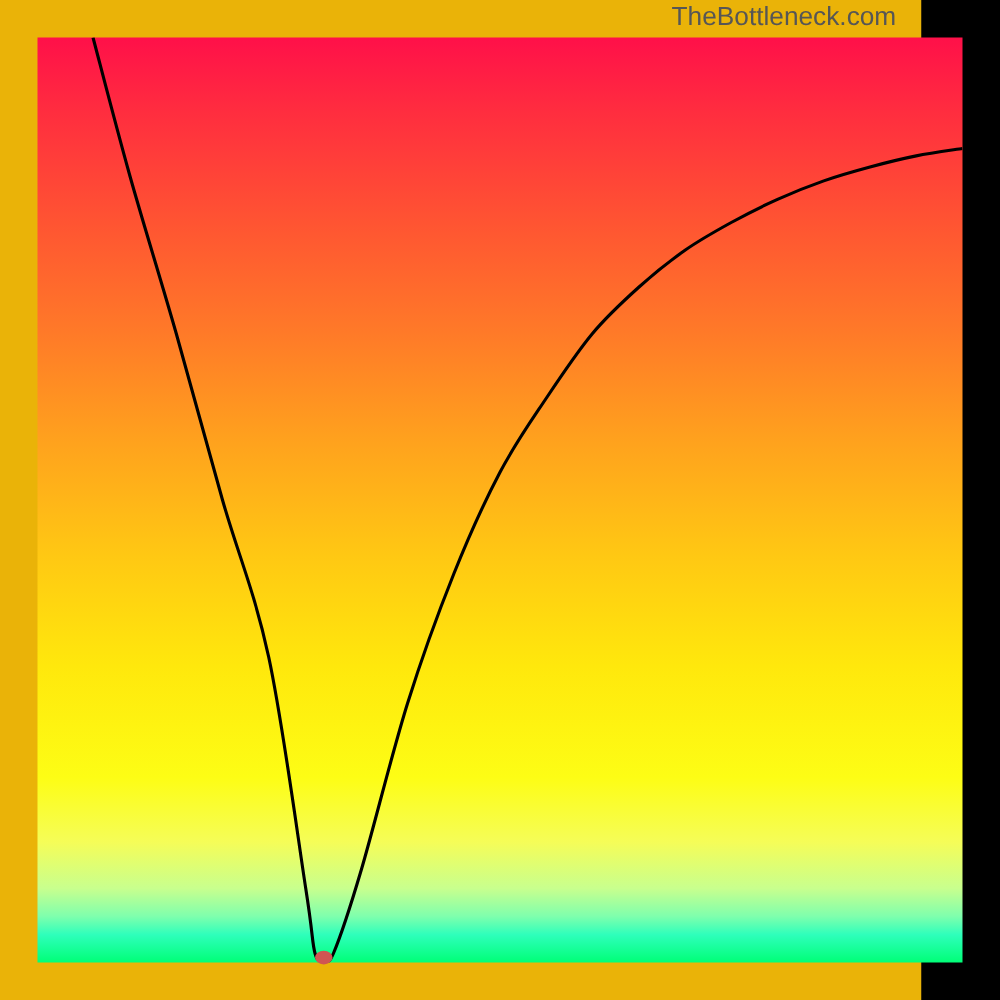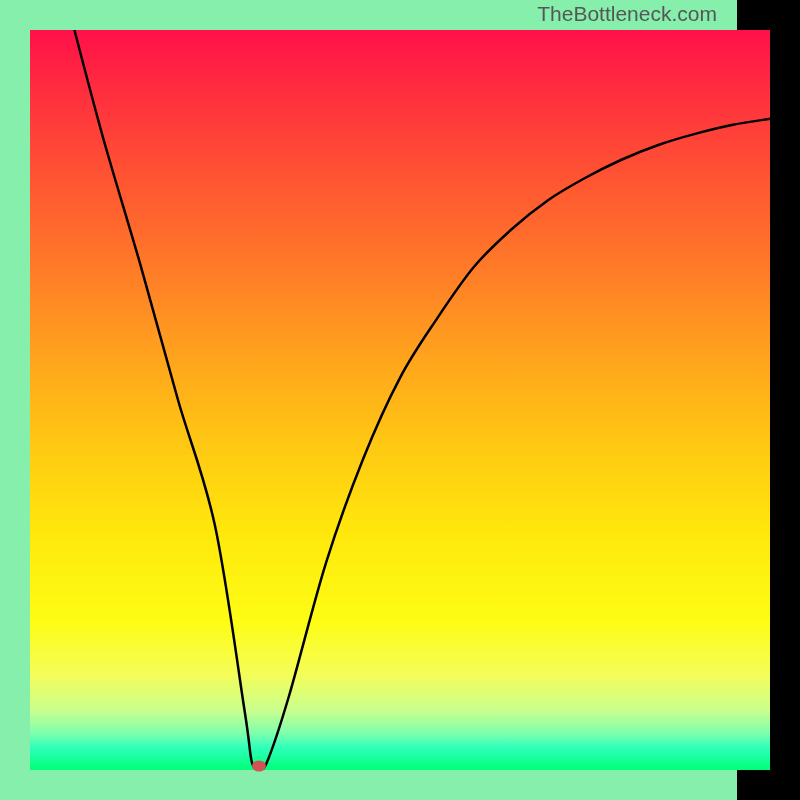--- a/index.html
+++ b/index.html
@@ -8,21 +8,21 @@
     width: 800px;
     height: 800px;
     background: #000;
     font-family: Arial, sans-serif;
     overflow: hidden;
   }
   .container {
     position: relative;
     width: 737px;
     height: 800px;
-    background: #86efac;
+    background: #eab308;
   }
   .watermark {
     position: absolute;
     top: 2px;
     right: 20px;
     color: #565656;
     font-size: 21px;
     font-family: Arial, sans-serif;
     z-index: 10;
   }

